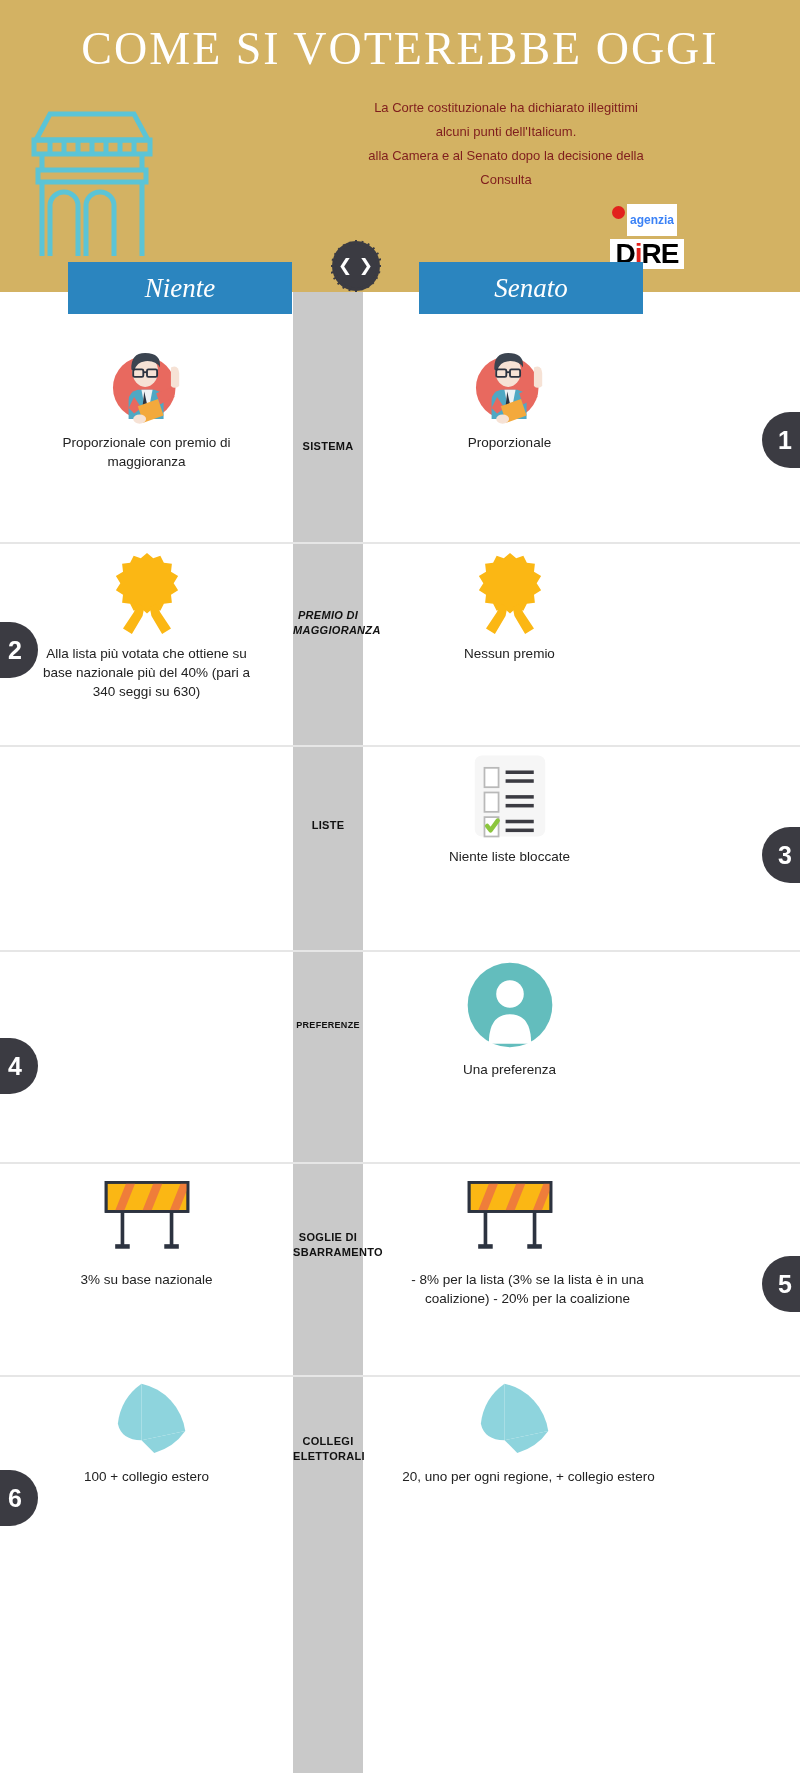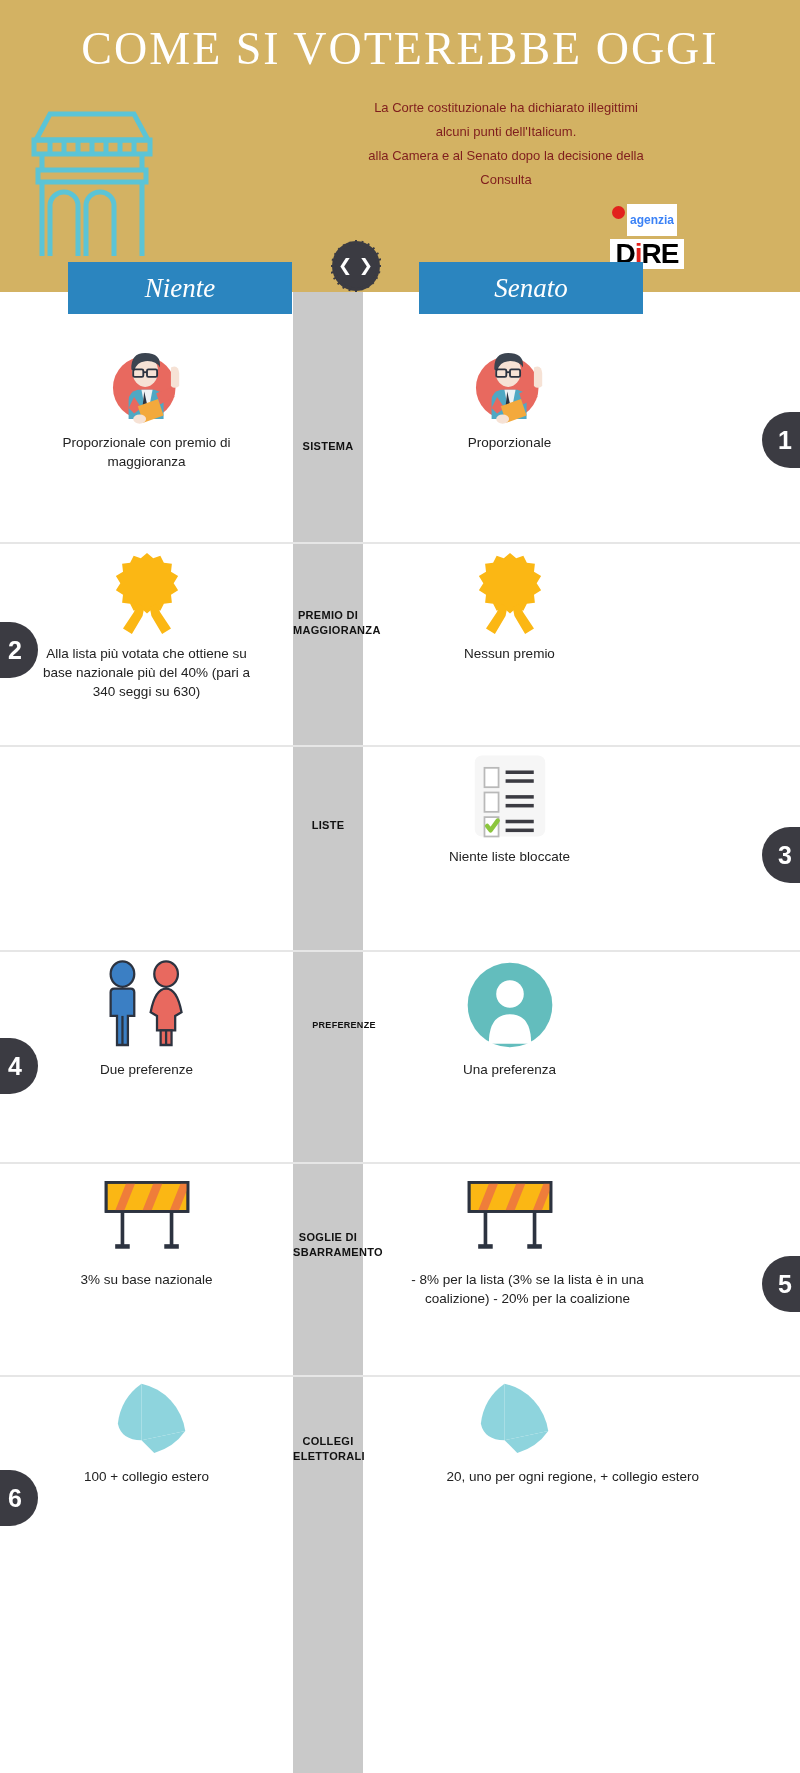--- a/index.html
+++ b/index.html
@@ -84,21 +84,21 @@
   }
   .cell-text{
     font-size:13.5px;line-height:19px;color:#222222;
     padding:0 40px;
   }
   .cat-label{
     position:absolute;left:293px;width:70px;text-align:center;
     font-size:11px;font-weight:bold;color:#111111;line-height:15px;
     letter-spacing:0.3px;z-index:3;
   }
-  .cat-label.small{font-size:9px;padding-left:16px;}
+  .cat-label.small{font-size:9px;}
 
   
   .numpill{
     position:absolute;width:56px;height:56px;background:#3b3b42;
     color:#ffffff;font-weight:bold;font-size:25px;
     line-height:56px;text-align:center;z-index:8;
   }
   .numpill.left{left:-18px;border-radius:0 28px 28px 0;text-indent:10px;}
   .numpill.right{right:-18px;border-radius:28px 0 0 28px;text-indent:-10px;}
 </style>
@@ -248,21 +248,21 @@
     <div class="icon-wrap" style="width:293px;height:102px;">
       <svg viewBox="0 0 90 100" width="80" height="90">
         <path d="M45 5 l7 6 8-3 4 8 9 1 -1 9 8 5 -5 8 5 8 -8 5 1 9 -9 1 -4 8 -8-3 -7 6 -7-6 -8 3 -4-8 -9-1 1-9 -8-5 5-8 -5-8 8-5 -1-9 9-1 4-8 8 3 Z" fill="#fbb714"></path>
         <path d="M35 62 L30 72 L18 90 L28 96 L40 76 L42 66 Z" fill="#fbb714"></path>
         <path d="M55 62 L60 72 L72 90 L62 96 L50 76 L48 66 Z" fill="#fbb714"></path>
       </svg>
     </div>
     <div class="cell-text" style="width:293px;padding:0;">Nessun premio</div>
   </div>
 </div>
-<div class="cat-label" style="top:608px;">PREMIO DI MAGGIORANZA</div>
+<div class="cat-label" style="top:608px;font-style:italic;">PREMIO DI MAGGIORANZA</div>
 
 <div class="row" style="top:745px;height:205px;">
   <div class="numpill right" style="top:82px;">3</div>
 
 
   <div class="cell cell-right">
     <div class="icon-wrap" style="width:293px;height:102px;">
       <svg viewBox="0 0 88 100" width="78" height="88">
         <rect x="4" y="4" width="80" height="92" rx="8" fill="#f6f6f6"></rect>
         <rect x="15" y="18" width="16" height="22" fill="#ffffff" stroke="#b9b9b9" stroke-width="2"></rect>
@@ -278,36 +278,20 @@
       </svg>
     </div>
     <div class="cell-text" style="width:293px;padding:0;">Niente liste bloccate</div>
   </div>
 </div>
 <div class="cat-label" style="top:818px;">LISTE</div>
 
 <div class="row" style="top:950px;height:212px;">
   <div class="numpill left" style="top:88px;">4</div>
 
-  <div class="cell cell-left">
-    <div class="icon-wrap" style="height:110px;">
-      <svg viewBox="0 0 110 100" width="100" height="92">
-
-        <ellipse cx="28" cy="16" rx="13" ry="14" fill="#3b7fc4" stroke="#2c3340" stroke-width="2.5"></ellipse>
-        <path d="M15 36 Q15 32 19 32 L37 32 Q41 32 41 36 L41 62 L34 62 L34 94 L22 94 L22 62 L15 62 Z" fill="#3b7fc4" stroke="#2c3340" stroke-width="2.5"></path>
-        <line x1="28" y1="62" x2="28" y2="94" stroke="#2c3340" stroke-width="2.5"></line>
-
-        <ellipse cx="76" cy="16" rx="13" ry="14" fill="#e8695f" stroke="#2c3340" stroke-width="2.5"></ellipse>
-        <path d="M76 32 Q88 32 93 58 L86 62 L86 78 L66 78 L66 62 L59 58 Q64 32 76 32 Z" fill="#e8695f" stroke="#2c3340" stroke-width="2.5"></path>
-        <path d="M70 78 L70 94 L82 94 L82 78 Z" fill="#e8695f" stroke="#2c3340" stroke-width="2.5"></path>
-        <line x1="76" y1="78" x2="76" y2="94" stroke="#2c3340" stroke-width="2.5"></line>
-      </svg>
-    </div>
-    <div class="cell-text">Due preferenze</div>
-  </div>
 
   <div class="cell cell-right">
     <div class="icon-wrap" style="width:293px;height:110px;">
       <svg viewBox="0 0 100 100" width="92" height="92">
         <circle cx="50" cy="50" r="46" fill="#63bdbd"></circle>
         <circle cx="50" cy="38" r="15" fill="#ffffff"></circle>
         <path d="M27 92 Q27 60 50 60 Q73 60 73 92 Z" fill="#ffffff"></path>
       </svg>
     </div>
     <div class="cell-text" style="width:293px;padding:0;">Una preferenza</div>
@@ -379,16 +363,16 @@
   </div>
 
   <div class="cell cell-right">
     <div class="icon-wrap" style="width:293px;height:92px;">
       <svg viewBox="0 0 100 90" width="92" height="82">
         <path d="M44 4 A62 62 0 0 1 92 56 L44 66 Z" fill="#8ed4dd"></path>
         <path d="M44 66 L92 56 A62 62 0 0 1 58 80 Z" fill="#8ed4dd"></path>
         <path d="M44 4 A62 62 0 0 0 18 48 Q22 66 44 66 Z" fill="#8ed4dd"></path>
       </svg>
     </div>
-    <div class="cell-text" style="width:293px;padding:0 43px;text-align:right;">20, uno per ogni regione, + collegio estero</div>
+    <div class="cell-text" style="width:293px;padding:0 19px;">20, uno per ogni regione, + collegio estero</div>
   </div>
 </div>
 <div class="cat-label" style="top:1434px;">COLLEGI ELETTORALI</div>
 
 </body></html>

